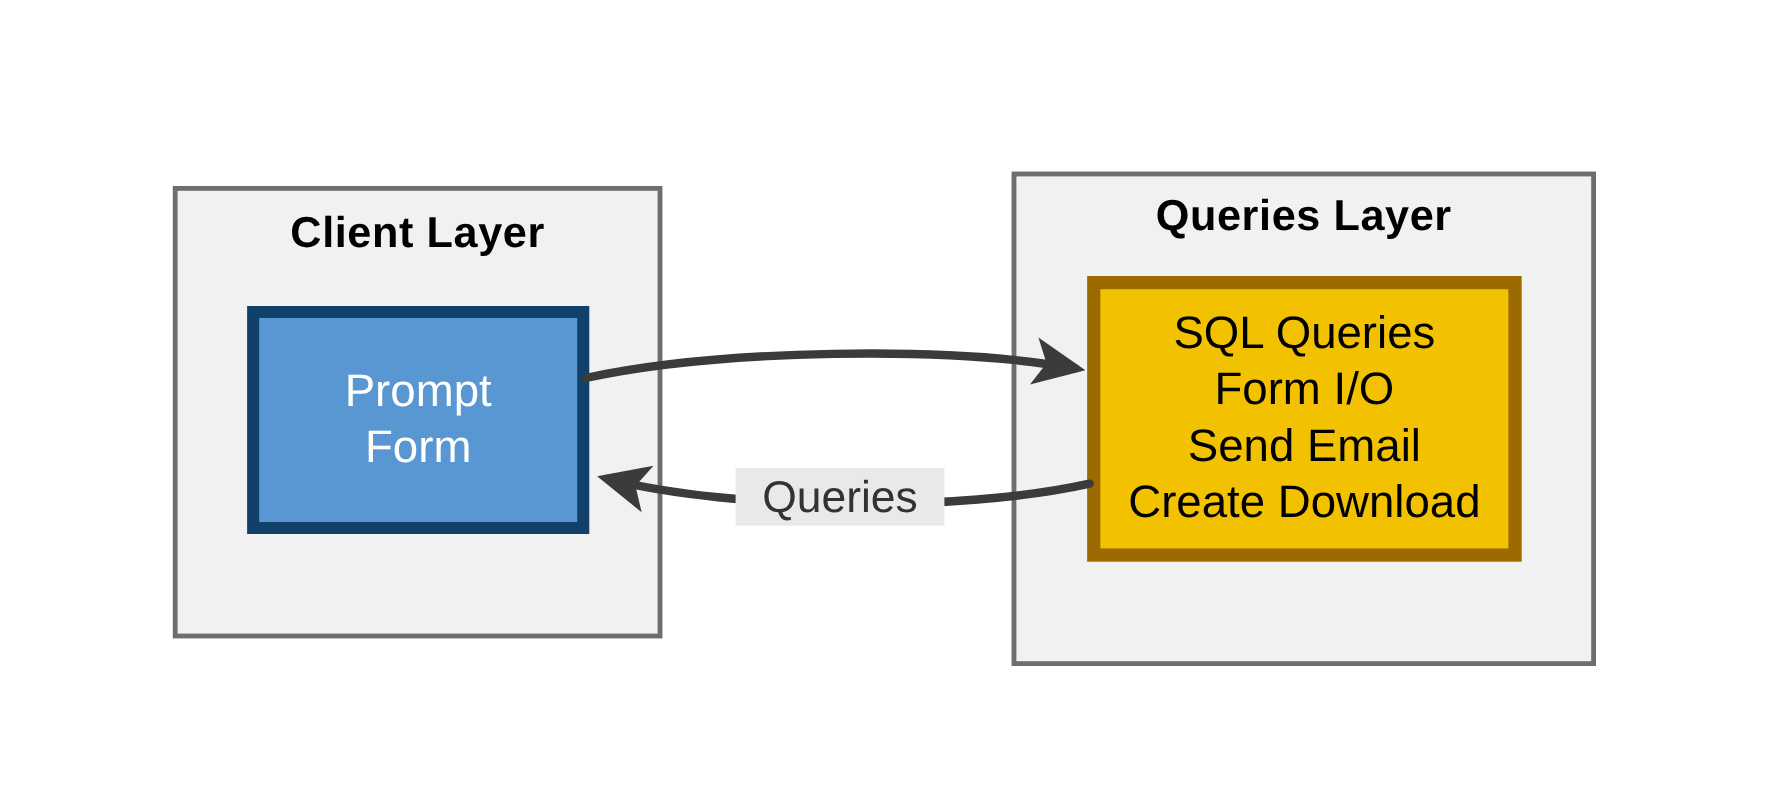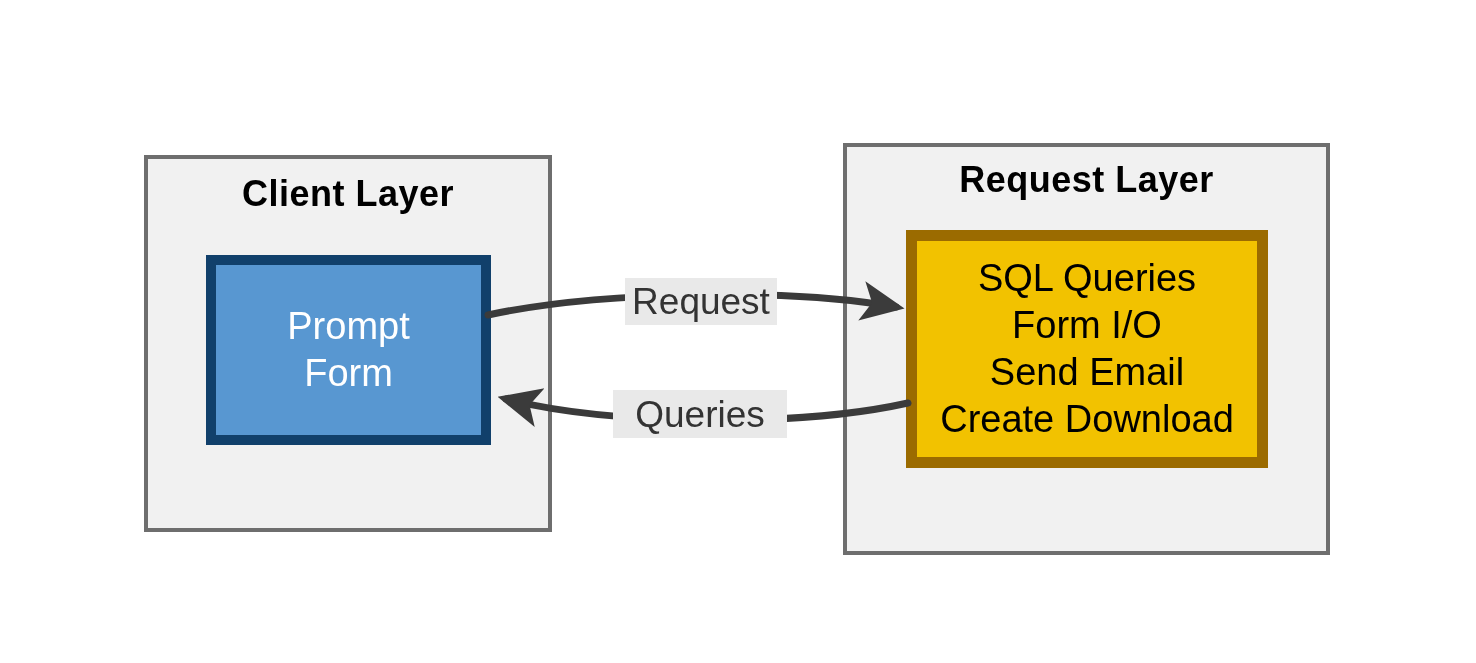--- a/index.html
+++ b/index.html
@@ -114,37 +114,36 @@
   <div class="layer-box client" style="background-color: rgb(241, 241, 241); border-color: rgb(110, 110, 110);">
     <div class="layer-title">Client Layer</div>
   </div>
 
   <div class="node client-node" style="background-color: rgb(88, 151, 209); border-color: rgb(17, 64, 107); color: rgb(255, 255, 255);">
     <span>Prompt</span>
     <span>Form</span>
   </div>
 
   <div class="layer-box server" style="background-color: rgb(241, 241, 241); border-color: rgb(110, 110, 110);">
-    <div class="layer-title">Request Layer</div>
+    <div class="layer-title">Queries Layer</div>
   </div>
 
   <div class="node server-node" style="background-color: rgb(242, 194, 0); border-color: rgb(155, 107, 0); color: rgb(0, 0, 0);">
     <span>SQL Queries</span>
     <span>Form I/O</span>
     <span>Send Email</span>
     <span>Create Download</span>
   </div>
 
   <svg class="arrows-overlay" viewBox="0 0 1476 663" xmlns="http://www.w3.org/2000/svg">
     <defs>
       <marker id="arrowhead" viewBox="0 0 10 10" refX="8" refY="5" markerWidth="6.2" markerHeight="6.2" orient="auto">
         <path d="M 0 0.4 L 10 5 L 0 9.6 L 2.4 5 Z" style="fill: rgb(59, 59, 59);"></path>
       </marker>
     </defs>
     <path d="M 488 315 C 600 291, 790 288, 896 307" fill="none" stroke-width="7" stroke-linecap="round" marker-end="url(#arrowhead)" style="stroke: rgb(59, 59, 59);"></path>
     <path d="M 908 403 C 800 427, 612 426, 506 399" fill="none" stroke-width="7" stroke-linecap="round" marker-end="url(#arrowhead)" style="stroke: rgb(59, 59, 59);"></path>
   </svg>
 
-  <div class="edge-label request" style="background-color: rgb(233, 233, 233); color: rgb(51, 51, 51);">Request</div>
 
   <div class="edge-label response" style="background-color: rgb(233, 233, 233); color: rgb(51, 51, 51);">Queries</div>
 
 </div>
 
 </body></html>

